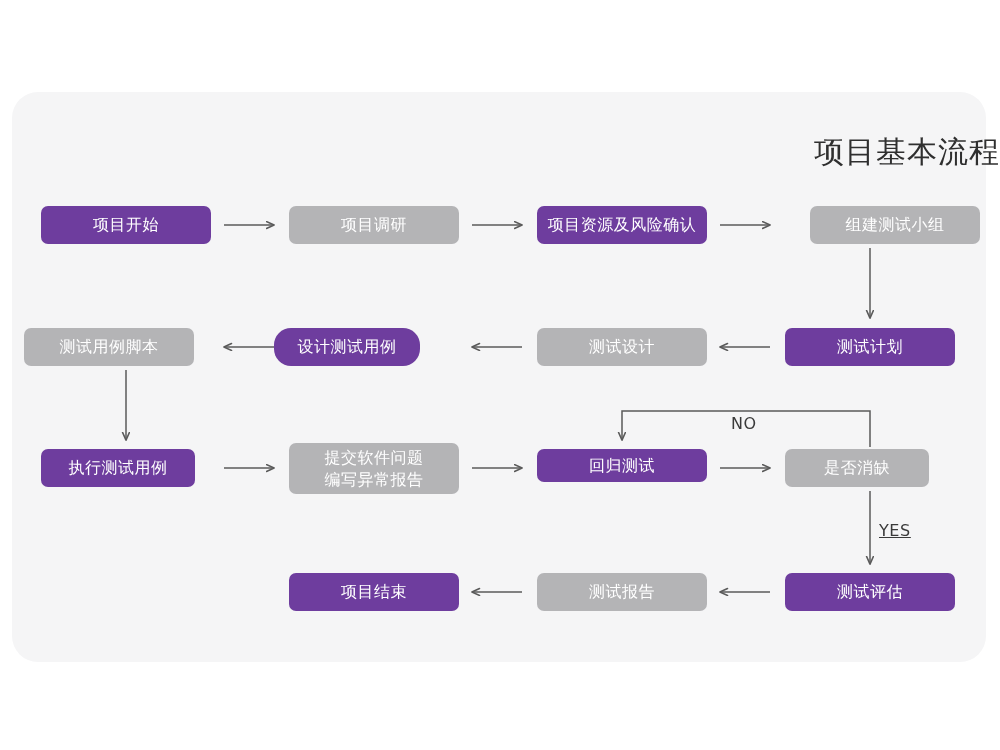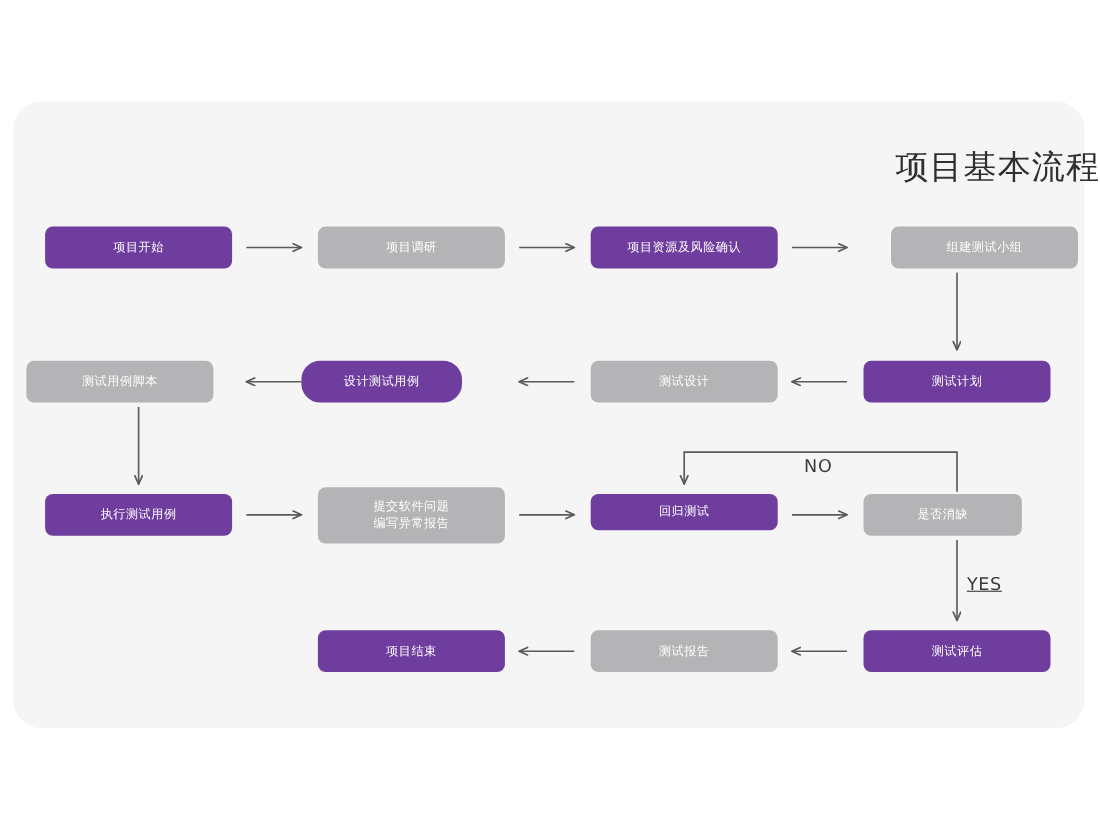--- a/index.html
+++ b/index.html
@@ -54,21 +54,21 @@
   }
 
   
   .node {
     position: absolute;
     display: flex;
     align-items: center;
     justify-content: center;
     text-align: center;
     border-radius: 7px;
-    font-size: 11px;
+    font-size: 16px;
     line-height: 1.32;
     letter-spacing: 0.5px;
     color: #ffffff;
     user-select: none;
   }
   .node.purple { background: #6e3d9e; }
   .node.gray   { background: #b4b4b6; }
 
   
   .edge-label {
@@ -140,21 +140,21 @@
   <div class="node gray" style="left:810px; top:206px; width:170px; height:38px;">组建测试小组</div>
 
   <div class="node gray" style="left:24px;  top:328px; width:170px; height:38px;">测试用例脚本</div>
 
   <div class="node purple" style="left:274px; top:328px; width:146px; height:38px;border-radius:17px;">设计测试用例</div>
 
   <div class="node gray" style="left:537px; top:328px; width:170px; height:38px;">测试设计</div>
 
   <div class="node purple" style="left:785px; top:328px; width:170px; height:38px;">测试计划</div>
 
-  <div class="node purple" style="left:41px;  top:449px; width:170px; height:38px;">执行测试用例</div>
+  <div class="node purple" style="left:41px;  top:449px; width:154px; height:38px;">执行测试用例</div>
 
   <div class="node gray" style="left:289px; top:443px; width:170px; height:51px; flex-direction:column;">
     <span>提交软件问题</span>
     <span>编写异常报告</span>
   </div>
 
   <div class="node purple" style="left:537px; top:449px; width:170px; height:33px;">回归测试</div>
 
   <div class="node gray" style="left:785px; top:449px; width:144px; height:38px;">是否消缺</div>
 

